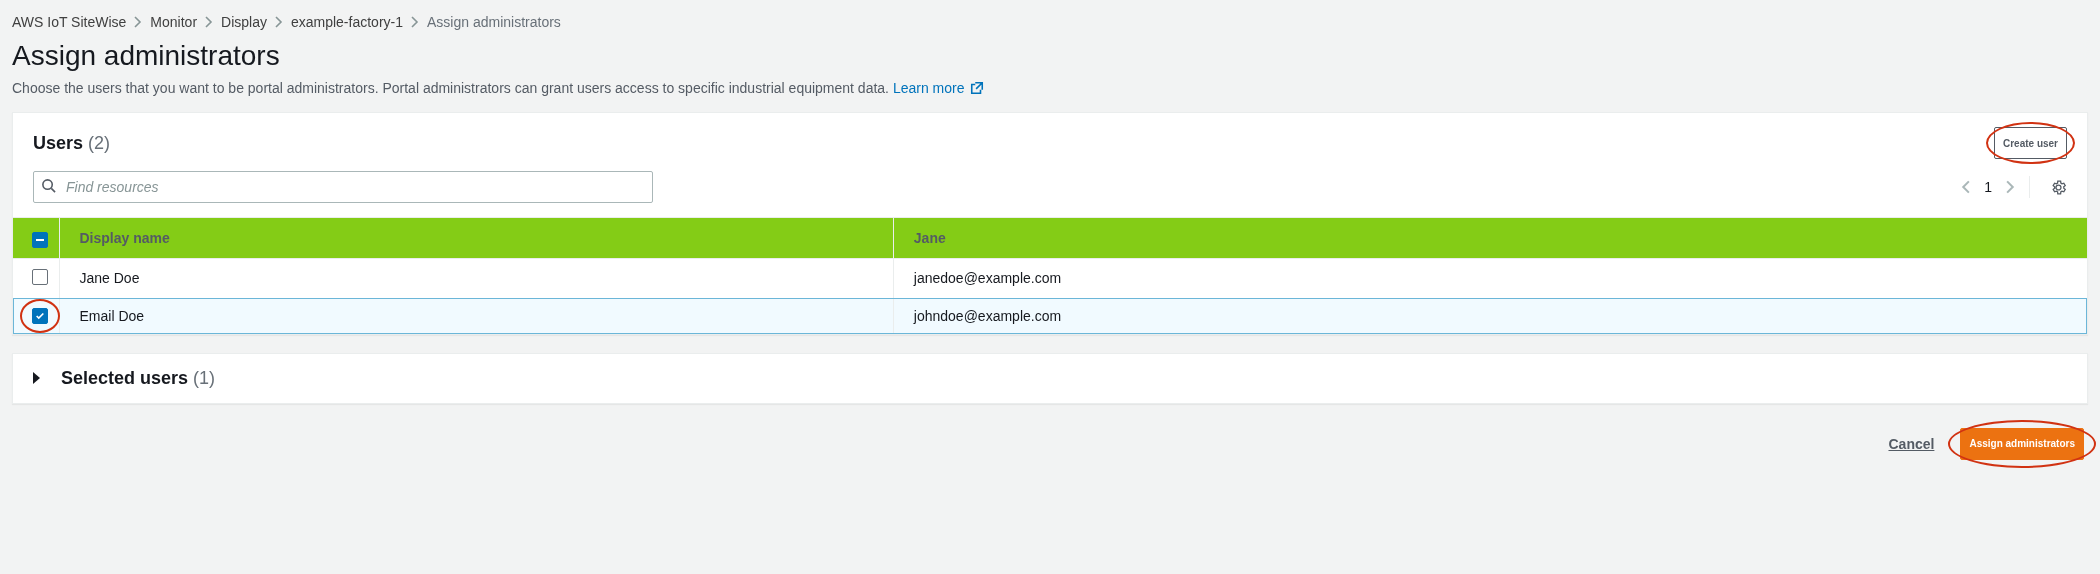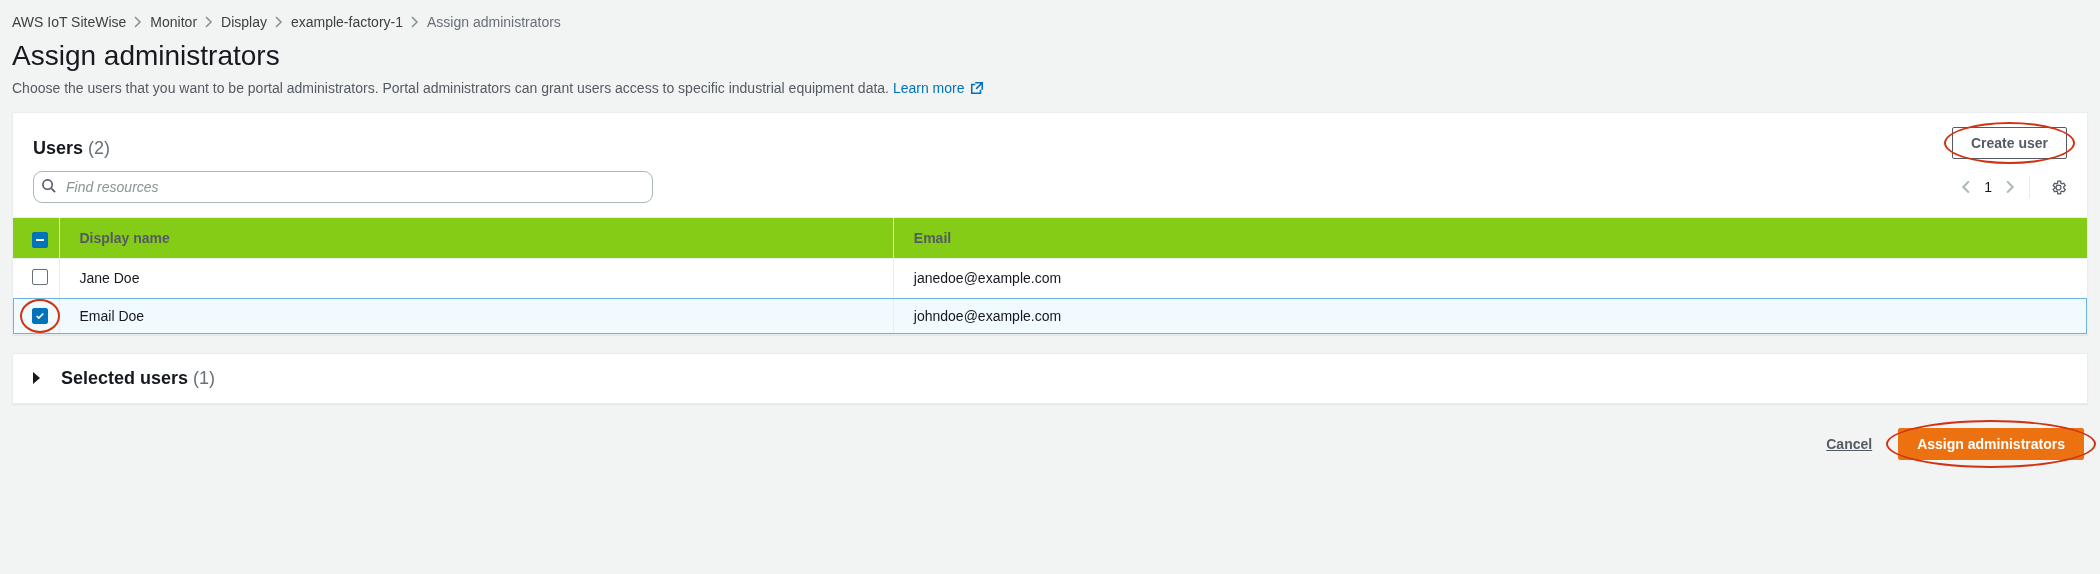--- a/index.html
+++ b/index.html
@@ -38,40 +38,40 @@
   
   .panel {
     background:#fff;
     border:1px solid #eaeded;
     box-shadow: 0 1px 1px rgba(0,0,0,0.05);
     margin-bottom: 18px;
   }
   .panel-pad { padding: 14px 20px 14px 20px; }
   .panel-header {
     display:flex;
-    align-items:flex-end;
+    align-items:center;
     justify-content:space-between;
   }
   .panel-title {
     font-size: 18px;
     font-weight: 700;
     color:#16191f;
   }
   .panel-title .count { color:#687078; font-weight:400; }
   .btn {
     display:inline-flex;
     align-items:center;
     justify-content:center;
     border:1px solid #545b64;
     background:#fff;
     color:#545b64;
     font-weight:700;
-    font-size:14px;
+    font-size:10px;
     height:32px;
-    padding: 0 18px;
+    padding: 0 8px;
     cursor:pointer;
     border-radius:2px;
   }
   .btn-primary {
     background:#ec7211;
     border-color:#ec7211;
     color:#fff;
   }
   .btn-link {
     border:none; background:none; color:#545b64; font-weight:700;
@@ -84,21 +84,21 @@
     margin-top:12px;
   }
   .search-wrap {
     position:relative;
     width:620px;
   }
   .search-wrap input {
     width:100%;
     height:32px;
     border:1px solid #aab7b8;
-    border-radius:9px;
+    border-radius:2px;
     padding:4px 10px 4px 32px;
     font-size:14px;
     color:#16191f;
   }
   .search-wrap input::placeholder { color:#879596; font-style: italic; }
   .search-wrap .mag {
     position:absolute; left:8px; top:50%; transform:translateY(-50%);
     color:#545b64;
   }
   .pager {
@@ -270,21 +270,21 @@
     </div>
   </div>
 
   <table class="users">
     <thead>
       <tr>
         <th class="cb-col">
           <span class="cbx indet"></span>
         </th>
         <th class="name-col">Display name</th>
-        <th class="email-col">Email</th>
+        <th class="email-col">Jane</th>
       </tr>
     </thead>
     <tbody>
       <tr>
         <td class="cb-col">
           <span class="cbx"></span>
         </td>
         <td class="name-col">Jane Doe</td>
         <td class="email-col">janedoe@example.com</td>
       </tr>

